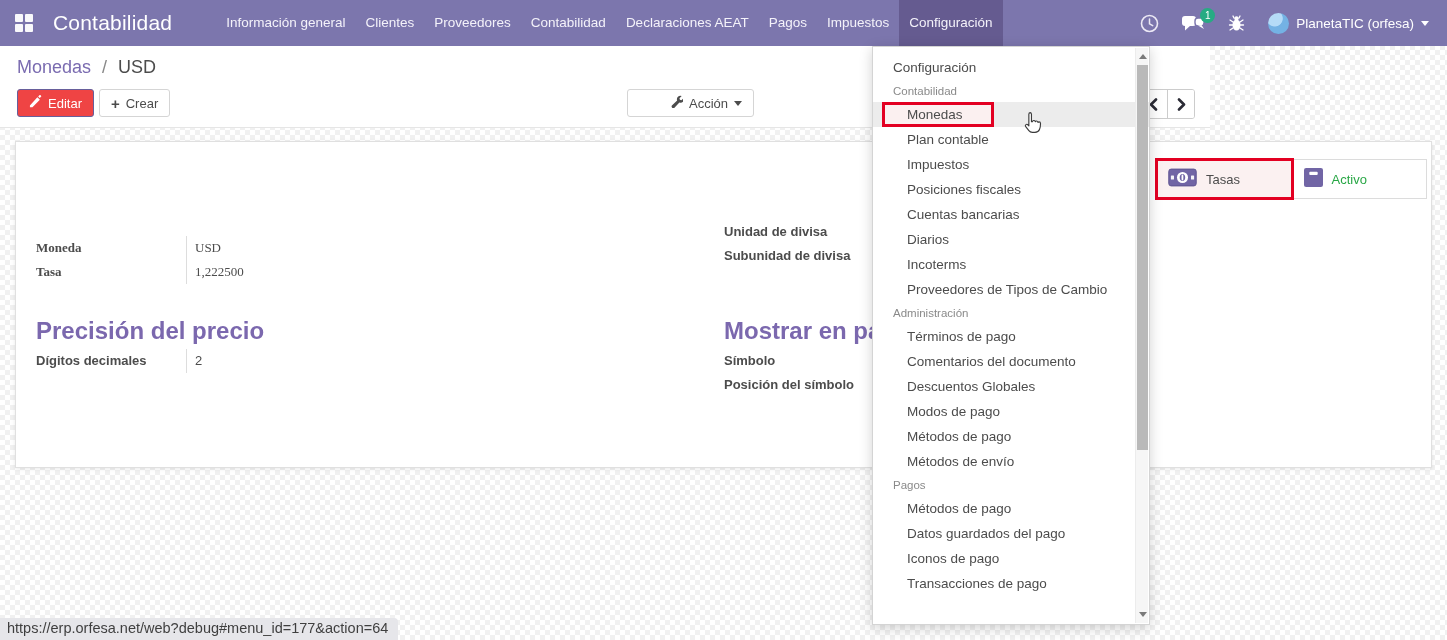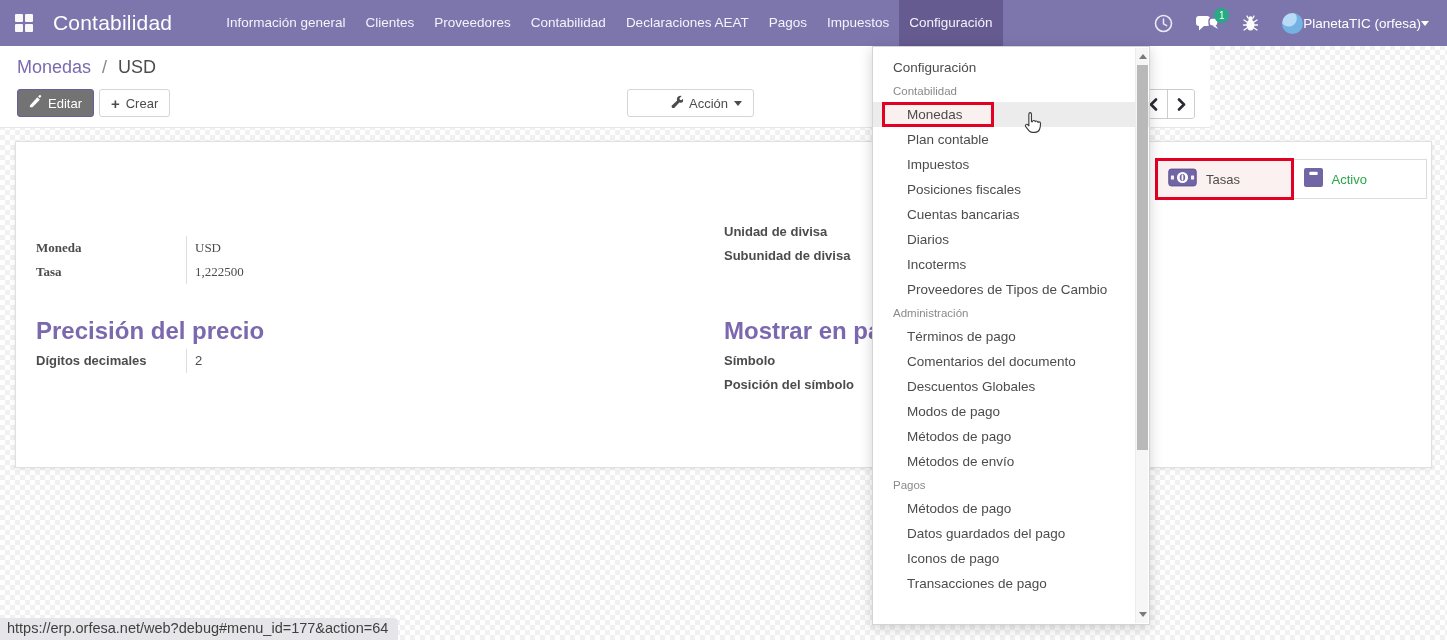--- a/index.html
+++ b/index.html
@@ -20,35 +20,35 @@
   .brand { margin-left:20px; font-size:21px; font-weight:400; letter-spacing:.2px; cursor:pointer; }
   .nav-menu { display:flex; margin-left:44px; height:46px; }
   .nav-item { padding:0 10px; line-height:46px; font-size:13.5px; cursor:pointer; color:#f4f2fa; }
   .nav-item.active { background:#655b90; }
   .systray { margin-left:auto; display:flex; align-items:center; gap:23px; margin-right:18px; }
   .tray-icon { position:relative; cursor:pointer; display:flex; align-items:center; }
   .badge { position:absolute; top:-7px; right:-10px; background:#27ab83; color:#fff;
     font-size:10px; line-height:15px; min-width:15px; text-align:center; border-radius:8px; padding:0 3px; }
   .avatar { width:21px; height:21px; border-radius:50%;
     background:radial-gradient(circle at 32% 26%, #b5dbf7 0 36%, #74b2e4 40%); }
-  .user-menu { display:flex; align-items:center; cursor:pointer; font-size:13.5px; }
+  .user-menu { display:flex; align-items:center; gap:7px; cursor:pointer; font-size:13.5px; }
   .caret { width:0; height:0; border-left:4px solid transparent; border-right:4px solid transparent;
     border-top:5px solid #fff; display:inline-block; }
 
   
   .control-panel { position:absolute; top:46px; left:0; width:1210px; height:82px;
     background:#fff; border-bottom:1px solid #e6e6e6; z-index:5; }
   .breadcrumb { position:absolute; left:17px; top:11px; font-size:18px; }
   .bc-link { color:#7a6bb0; cursor:pointer; }
   .bc-sep { color:#888; margin:0 6px; }
   .bc-current { color:#4c4c4c; }
   .btn-row { position:absolute; left:17px; top:43px; display:flex; gap:5px; }
   .btn { font-size:13px; height:28px; padding:0 11px; border-radius:3px; display:inline-flex;
     align-items:center; gap:6px; cursor:pointer; border:1px solid #d5d5d5; background:#fff; color:#4c4c4c; }
-  .btn-primary { background:#737373; border-color:#675f9b; color:#fff; }
+  .btn-primary { background:#ef4444; border-color:#675f9b; color:#fff; }
   .plus-glyph { font-weight:bold; font-size:15px; line-height:1; }
   .btn-action { position:absolute; left:627px; top:43px;padding-left:42px; }
   .pager { position:absolute; right:15px; top:43px; display:flex; align-items:center; gap:11px; }
   .pager-value { font-size:14px; color:#4c4c4c; cursor:pointer; }
   .pager-btns { display:flex; border:1px solid #ccc; border-radius:3px; overflow:hidden; background:#fff; }
   .pager-btn { width:27px; height:28px; display:flex; align-items:center; justify-content:center; cursor:pointer; background:#fff; }
   .pager-btn + .pager-btn { border-left:1px solid #ccc; }
 
   
   .sheet { position:absolute; left:15px; top:141px; width:1417px; height:327px;

